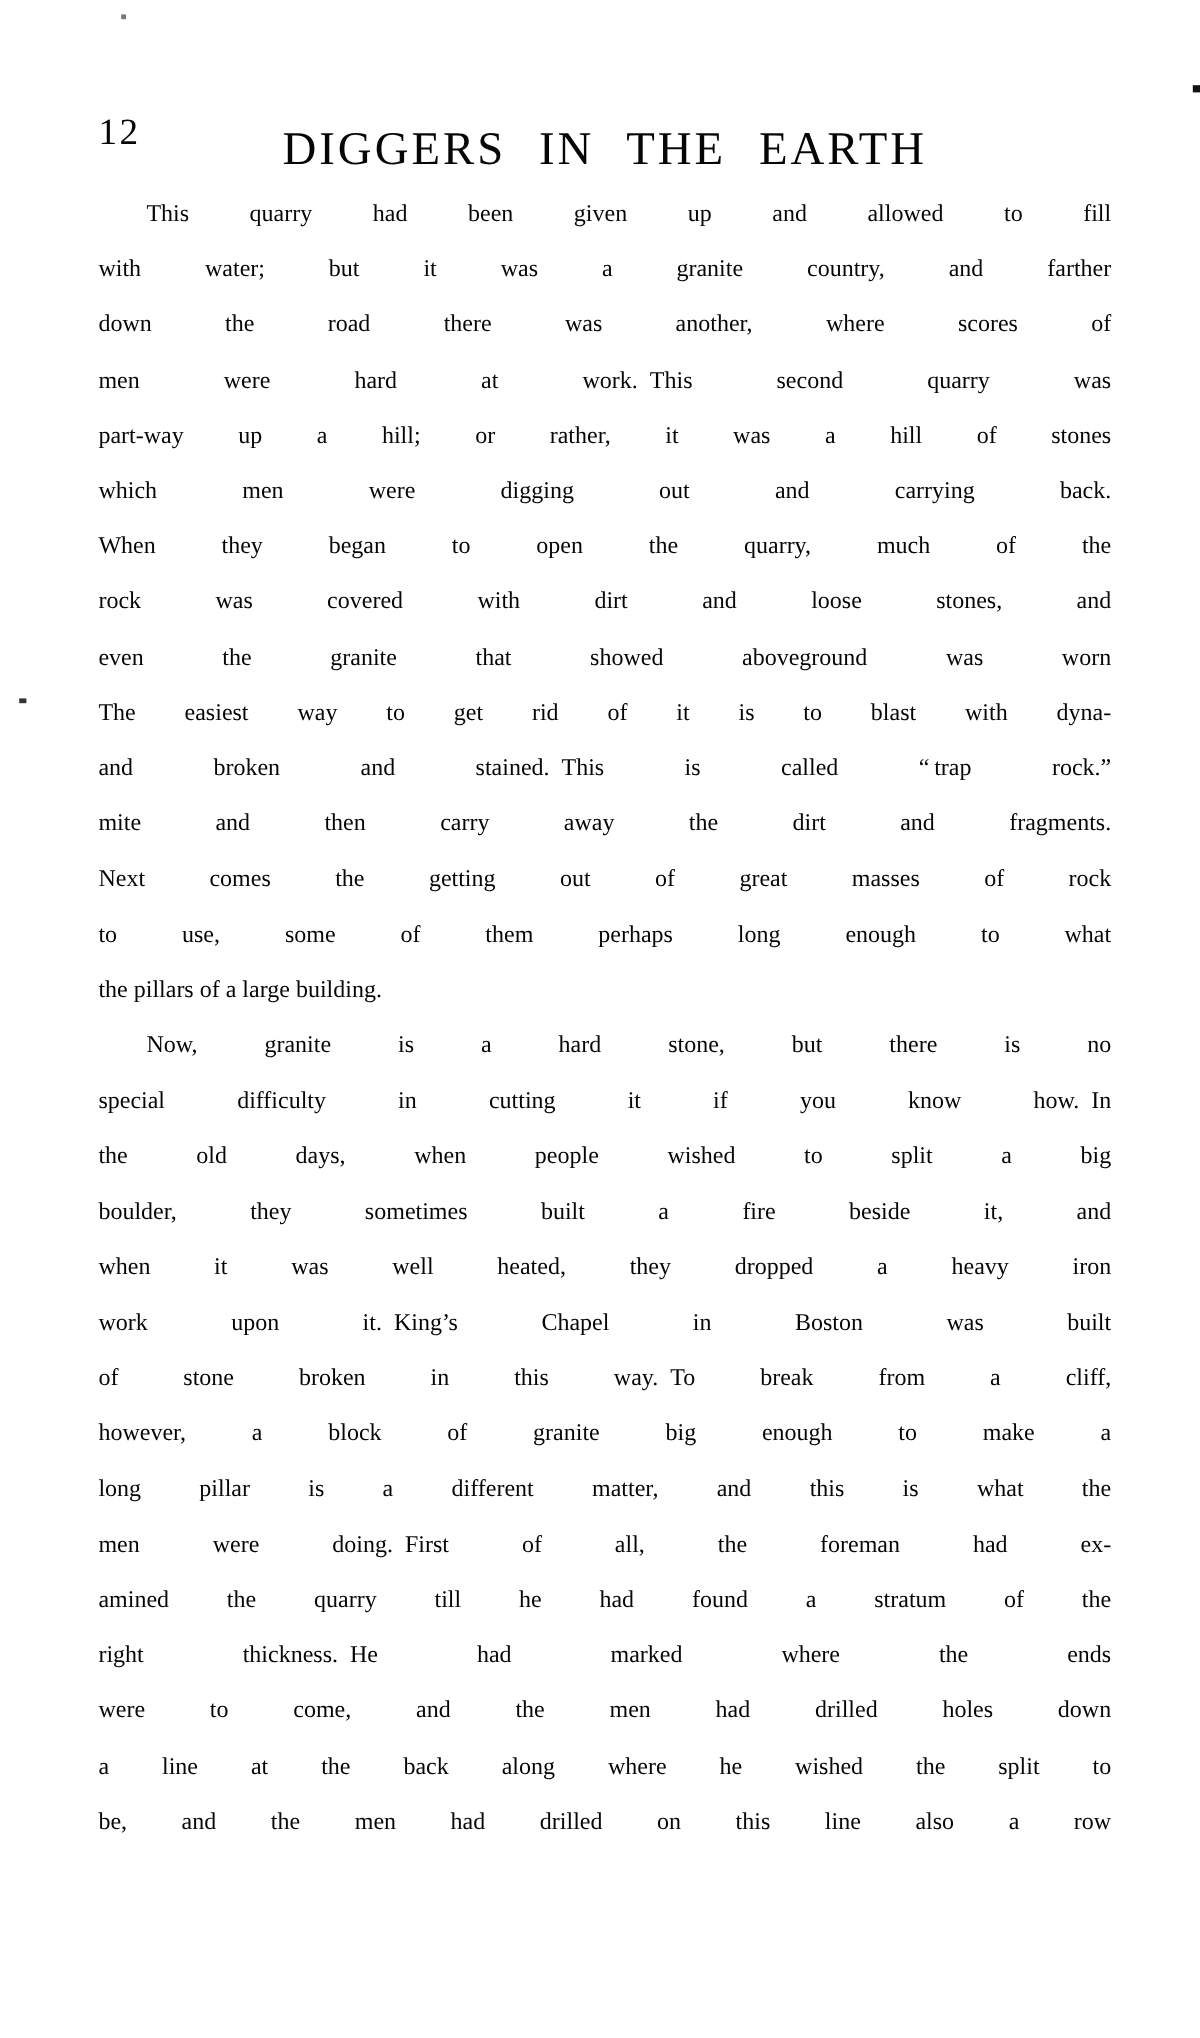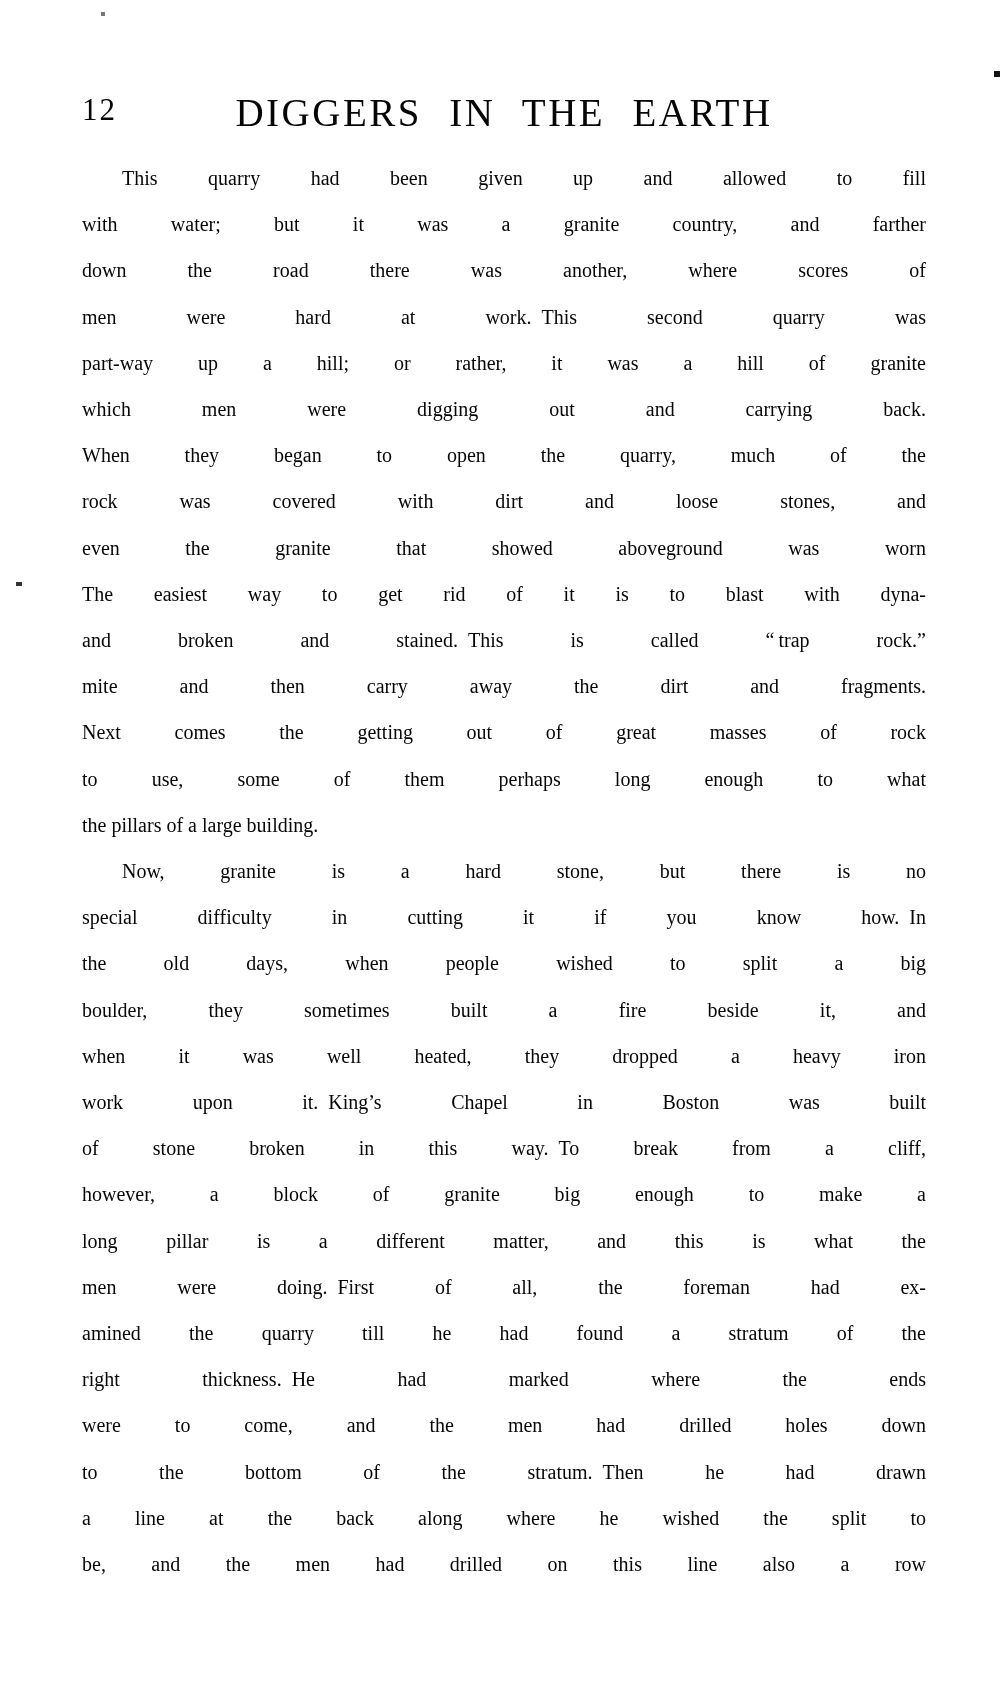--- a/index.html
+++ b/index.html
@@ -30,20 +30,21 @@
     font-size: 31px;
     letter-spacing: 2px;
     font-variant-numeric: oldstyle-nums;
   }
   .running-title {
     text-align: center;
     font-size: 39px;
     letter-spacing: 2.5px;
     word-spacing: 15px;
     white-space: nowrap;
+    margin-top: 12px;
   }
   .body-text {
     position: absolute;
     top: 155px;
     left: 82px;
     width: 844px;
     font-size: 20px;
     line-height: 46.2px;
   }
   .text-line {
@@ -77,21 +78,21 @@
   <div class="page-header">
     <span class="page-number">12</span>
     <div class="running-title">DIGGERS IN THE EARTH</div>
   </div>
 
   <div class="body-text">
       <div class="text-line indent">This quarry had been given up and allowed to fill</div>
       <div class="text-line">with water; but it was a granite country, and farther</div>
       <div class="text-line">down the road there was another, where scores of</div>
       <div class="text-line">men were hard at work. This second quarry was</div>
-      <div class="text-line">part-way up a hill; or rather, it was a hill of granite</div>
+      <div class="text-line">part-way up a hill; or rather, it was a hill of stones</div>
       <div class="text-line">which men were digging out and carrying back.</div>
       <div class="text-line">When they began to open the quarry, much of the</div>
       <div class="text-line">rock was covered with dirt and loose stones, and</div>
       <div class="text-line">even the granite that showed aboveground was worn</div>
       <div class="text-line">The easiest way to get rid of it is to blast with dyna-</div>
       <div class="text-line">and broken and stained. This is called “ trap rock.”</div>
       <div class="text-line">mite and then carry away the dirt and fragments.</div>
       <div class="text-line">Next comes the getting out of great masses of rock</div>
       <div class="text-line">to use, some of them perhaps long enough to what</div>
       <div class="text-line flush">the pillars of a large building.</div>
@@ -101,18 +102,17 @@
       <div class="text-line">boulder, they sometimes built a fire beside it, and</div>
       <div class="text-line">when it was well heated, they dropped a heavy iron</div>
       <div class="text-line">work upon it. King’s Chapel in Boston was built</div>
       <div class="text-line">of stone broken in this way. To break from a cliff,</div>
       <div class="text-line">however, a block of granite big enough to make a</div>
       <div class="text-line">long pillar is a different matter, and this is what the</div>
       <div class="text-line">men were doing. First of all, the foreman had ex-</div>
       <div class="text-line">amined the quarry till he had found a stratum of the</div>
       <div class="text-line">right thickness. He had marked where the ends</div>
       <div class="text-line">were to come, and the men had drilled holes down</div>
-      <div class="text-line">to the bottom of the stratum. Then he had drawn</div>
       <div class="text-line">a line at the back along where he wished the split to</div>
       <div class="text-line">be, and the men had drilled on this line also a row</div>
     </div>
 
 </div>
 
 </body></html>

